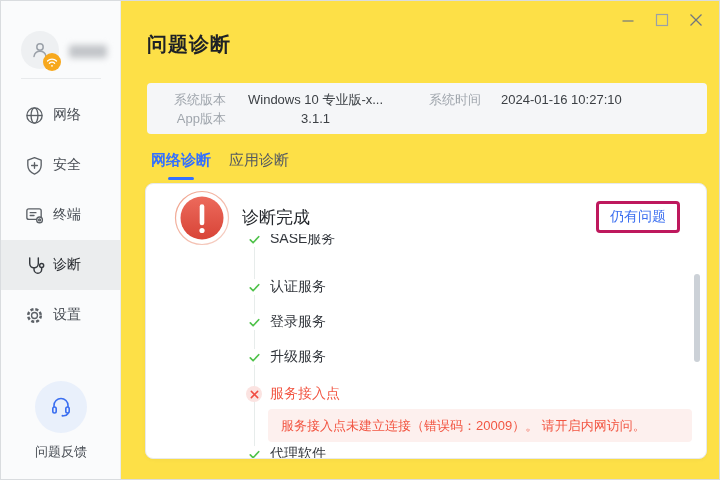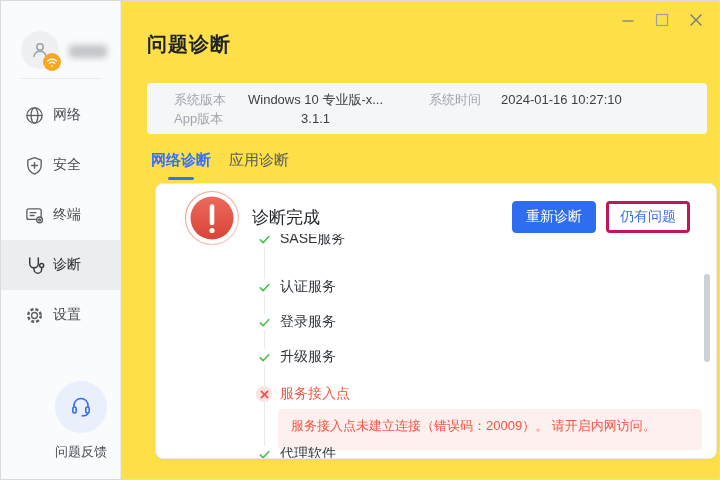--- a/index.html
+++ b/index.html
@@ -12,58 +12,58 @@
   .avatar { position:absolute; left:20px; top:30px; width:38px; height:38px; border-radius:50%; background:#eef0f2; display:flex; align-items:center; justify-content:center; }
   .wifi-badge { position:absolute; left:42px; top:52px; width:18px; height:18px; border-radius:50%; background:#f7a81d; display:flex; align-items:center; justify-content:center; }
   .name-masked { position:absolute; left:68px; top:44px; width:38px; height:13px; background:#c2c5c9; border-radius:3px; filter:blur(3px); }
   .side-divider { position:absolute; left:20px; top:77px; width:80px; height:1px; background:#e8eaec; }
   .menu { position:absolute; left:0; top:89px; width:120px; }
   .menu-item { position:relative; height:50px; display:flex; align-items:center; padding-left:22px; cursor:default; }
   .menu-item .mi-icon { width:22px; height:22px; margin-right:8px; display:flex; align-items:center; justify-content:center; }
   .menu-item .mi-label { font-size:14px; color:#494e55;text-align:center; }
   .menu-item.selected { background:#ebedee; }
   .menu-item.selected .mi-label { color:#26292e; }
-  .feedback { position:absolute; left:0; bottom:18px; width:120px; text-align:center;margin-left:20px; }
+  .feedback { position:absolute; left:0; bottom:18px; width:120px; text-align:center; }
   .fb-circle { width:52px; height:52px; margin:0 auto 10px; border-radius:50%; background:#e9f0fb; display:flex; align-items:center; justify-content:center; }
   .fb-label { font-size:13px; color:#494e55; }
 
   
   .main { position:absolute; left:120px; top:0; width:600px; height:100%; background:#fde047; }
   .win-controls { position:absolute; top:8px; right:14px; display:flex; gap:12px; }
   .win-btn { width:22px; height:22px; display:flex; align-items:center; justify-content:center; cursor:default; }
 
   .page-title { position:absolute; left:26px; top:30px; font-size:20px; font-weight:600; color:#1e2126; letter-spacing:1px; }
 
   .info-bar { position:absolute; left:26px; top:82px; width:560px; height:51px; background:#f5f6f8; border-radius:4px; font-size:13px; }
   .info-left { position:absolute; left:27px; top:7px; line-height:19px; display:grid; grid-template-columns:52px auto; column-gap:22px; }
-  .info-label { color:#a0a6ad; text-align:left; }
+  .info-label { color:#a0a6ad; text-align:right; }
   .info-value { color:#3c4045;text-align:center; }
   .info-right { position:absolute; left:282px; top:7px; line-height:19px; display:grid; grid-template-columns:52px auto; column-gap:20px; }
 
   .tabs { position:absolute; left:30px; top:150px; display:flex; gap:18px; }
   .tab { position:relative; font-size:15px; color:#545a61; padding-bottom:10px; cursor:default; }
   .tab.active { color:#3370ff; font-weight:bold; }
   .tab.active .tab-underline { position:absolute; left:50%; transform:translateX(-50%); bottom:0; width:26px; height:3px; border-radius:2px; background:#3370ff; }
 
   
-  .card { position:absolute; left:24px; top:182px; width:562px; height:276px; background:#fff; border:1px solid #e7e9ec; border-radius:8px; box-shadow:0 1px 4px rgba(0,0,0,0.03);margin-left:10px; }
+  .card { position:absolute; left:24px; top:182px; width:562px; height:276px; background:#fff; border:1px solid #e7e9ec; border-radius:8px; box-shadow:0 1px 4px rgba(0,0,0,0.03); }
   .alert-badge { position:absolute; left:28px; top:6px; width:56px; height:56px; }
   .status-title { position:absolute; left:96px; top:22px; font-size:17px; font-weight:500; color:#23262b; }
   .btn { position:absolute; top:17px; width:84px; height:32px; border-radius:4px; font-size:14px; font-family:inherit; cursor:pointer; }
   .btn-primary { left:356px; background:#2e6cf0; border:1px solid #2e6cf0; color:#fff; }
   .btn-ghost { left:450px; background:#fff; border:3px solid #be185d; color:#3a6ef0; }
 
   .check-viewport { position:absolute; left:0; top:50px; width:560px; height:224px; overflow:hidden; border-radius:0 0 8px 8px; }
   .timeline { position:absolute; left:108px; top:0; width:1px; height:224px; background:#e7eceb; }
   .check-row { position:absolute; left:0; height:20px; display:flex; align-items:center; }
   .check-icon { position:absolute; left:100px; width:16px; height:16px; display:flex; align-items:center; justify-content:center; background:#fff; border-radius:50%; }
   .check-icon.err { background:#fbe3e1; }
   .check-label { position:absolute; left:124px; font-size:14px; color:#33373d; white-space:nowrap; }
   .check-label.err { color:#f25643; }
-  .error-box { position:absolute; left:122px; top:175px; width:424px; height:41px; background:#fdf0ee; border-radius:4px; line-height:33px; padding-left:13px; font-size:13px; color:#f25643; white-space:nowrap; overflow:hidden; }
+  .error-box { position:absolute; left:122px; top:175px; width:424px; height:33px; background:#fdf0ee; border-radius:4px; line-height:33px; padding-left:13px; font-size:13px; color:#f25643; white-space:nowrap; overflow:hidden; }
   .scroll-thumb { position:absolute; left:548px; top:90px; width:6px; height:88px; border-radius:3px; background:#ccd1d7; }
 
   svg { display:block; }
 </style>
 </head>
 <body>
 
 <div class="window">
 
   <div class="sidebar">
@@ -217,21 +217,20 @@
           </defs>
           <circle cx="28" cy="28" r="26.5" fill="none" stroke="url(#rg)" stroke-width="1.2"></circle>
           <circle cx="28" cy="28" r="21.5" fill="url(#cg)"></circle>
           <line x1="28" y1="16.5" x2="28" y2="33" stroke="#fff" stroke-width="4.6" stroke-linecap="round"></line>
           <circle cx="28" cy="40.5" r="2.6" fill="#fff"></circle>
         </svg>
       </div>
 
       <div class="status-title">诊断完成</div>
 
-      <button class="btn btn-primary">重新诊断</button>
       <button class="btn btn-ghost">仍有问题</button>
 
       <div class="check-viewport">
         <div class="timeline"></div>
 
         <div class="check-row" style="top:-5px;">
           <span class="check-icon">
             <svg width="13" height="13" viewBox="0 0 14 14" fill="none" stroke="#4fc24a" stroke-width="1.8" stroke-linecap="round" stroke-linejoin="round">
                 <path d="M2.5 7.5l3 3 6-6.5"></path>
               </svg>

